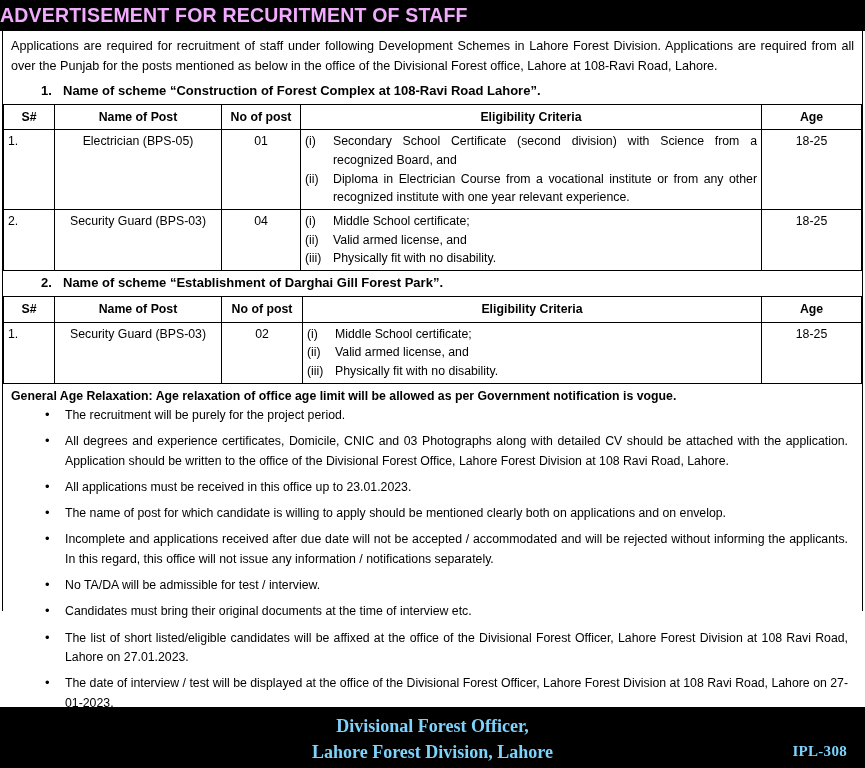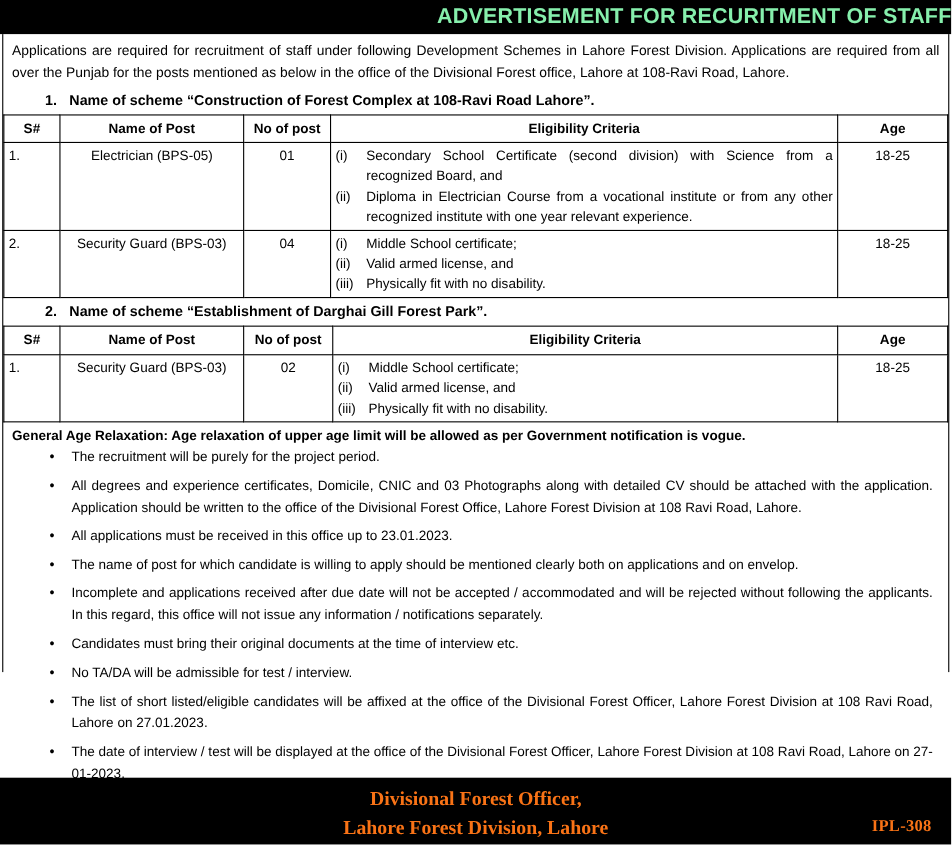--- a/index.html
+++ b/index.html
@@ -18,25 +18,25 @@
     height: 768px;
     margin: 0 auto;
     background: #ffffff;
     overflow: hidden;
     box-sizing: border-box;
   }
 
   
   .title-band {
     background: #000000;
-    color: #86efac;
+    color: #f0abfc;
     height: 31px;
     display: flex;
     align-items: center;
-    justify-content: flex-end;
+    justify-content: flex-start;
   }
   .title-band .title-text {
     font-size: 19.5px;
     font-weight: bold;
     letter-spacing: 0.2px;
     line-height: 1;
     text-align: center;
   }
 
   
@@ -154,21 +154,21 @@
   }
 
   
   .footer-band {
     position: absolute;
     left: 0;
     bottom: 0;
     width: 865px;
     height: 61px;
     background: #000000;
-    color: #f97316;
+    color: #7dd3fc;
   }
   .footer-center {
     position: absolute;
     left: 0;
     right: 0;
     top: 6px;
     text-align: center;
     font-family: "Liberation Serif", serif;
     font-size: 18px;
     font-weight: bold;
@@ -277,30 +277,30 @@
                   <span class="crit-marker">(iii)</span>
                   <span class="crit-text">Physically fit with no disability.</span>
                 </div>
               </td>
               <td class="c-age">18-25</td>
             </tr>
           </tbody>
         </table>
       </div>
 
-    <div class="age-relax">General Age Relaxation: Age relaxation of upper age limit will be allowed as per Government notification is vogue.</div>
+    <div class="age-relax">General Age Relaxation: Age relaxation of office age limit will be allowed as per Government notification is vogue.</div>
 
     <ul class="conditions" id="conditions-list">
         <li>The recruitment will be purely for the project period.</li>
         <li>All degrees and experience certificates, Domicile, CNIC and 03 Photographs along with detailed CV should be attached with the application. Application should be written to the office of the Divisional Forest Office, Lahore Forest Division at 108 Ravi Road, Lahore.</li>
         <li>All applications must be received in this office up to 23.01.2023.</li>
         <li>The name of post for which candidate is willing to apply should be mentioned clearly both on applications and on envelop.</li>
-        <li>Incomplete and applications received after due date will not be accepted / accommodated and will be rejected without following the applicants. In this regard, this office will not issue any information / notifications separately.</li>
+        <li>Incomplete and applications received after due date will not be accepted / accommodated and will be rejected without informing the applicants. In this regard, this office will not issue any information / notifications separately.</li>
+        <li>No TA/DA will be admissible for test / interview.</li>
         <li>Candidates must bring their original documents at the time of interview etc.</li>
-        <li>No TA/DA will be admissible for test / interview.</li>
         <li>The list of short listed/eligible candidates will be affixed at the office of the Divisional Forest Officer, Lahore Forest Division at 108 Ravi Road, Lahore on 27.01.2023.</li>
         <li>The date of interview / test will be displayed at the office of the Divisional Forest Officer, Lahore Forest Division at 108 Ravi Road, Lahore on 27-01-2023.</li>
       </ul>
 
   </div>
 
   <div class="footer-band">
     <div class="footer-center">
       <div>Divisional Forest Officer,</div>
       <div>Lahore Forest Division, Lahore</div>

